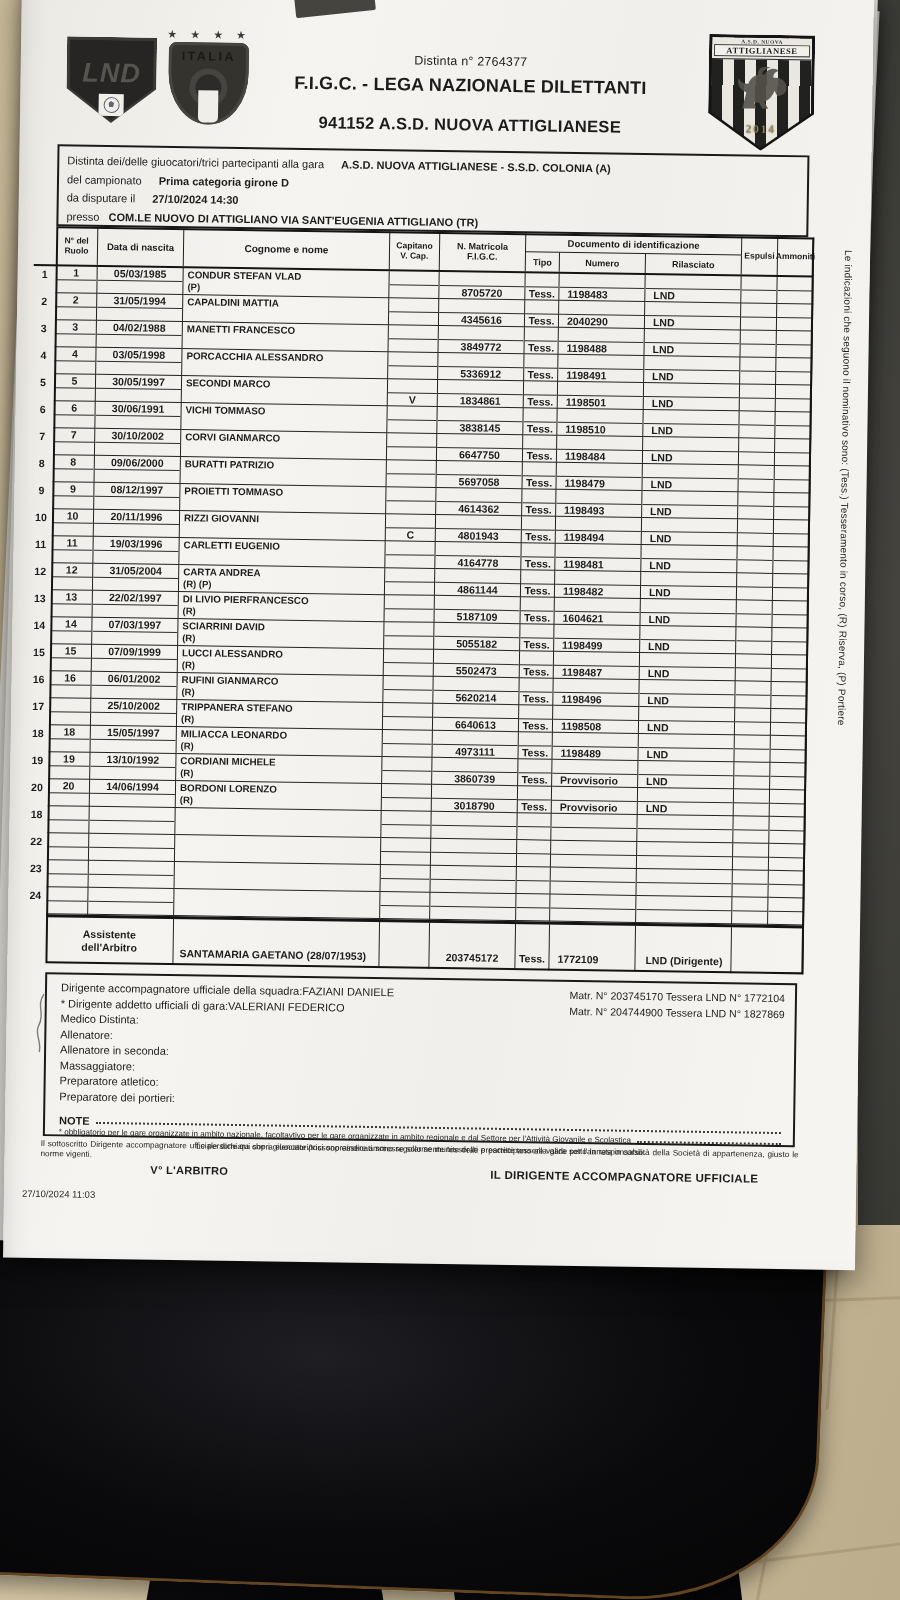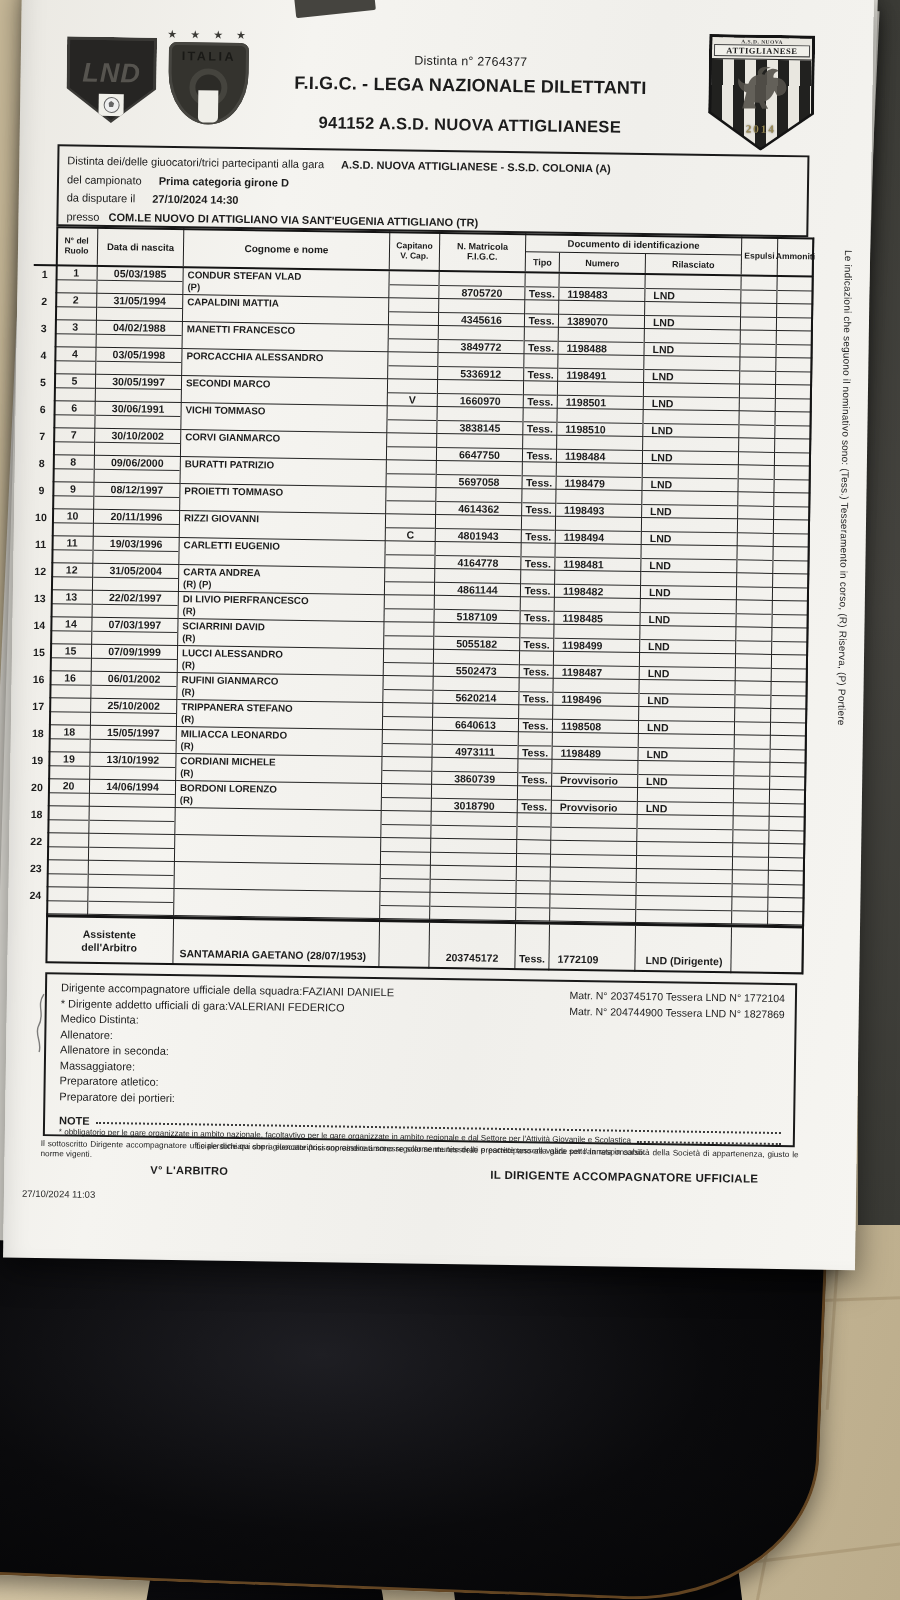--- a/index.html
+++ b/index.html
@@ -322,21 +322,21 @@
             <div class="c split">
               <div class="t"></div>
               <div class="b ctr">4345616</div>
             </div>
             <div class="c split">
               <div class="t"></div>
               <div class="b ctr">Tess.</div>
             </div>
             <div class="c split">
               <div class="t"></div>
-              <div class="b lft">1389070</div>
+              <div class="b lft">2040290</div>
             </div>
             <div class="c split">
               <div class="t"></div>
               <div class="b lft">LND</div>
             </div>
             <div class="c split">
               <div class="t"></div>
               <div class="b"></div>
             </div>
             <div class="c split">
@@ -443,21 +443,21 @@
             <div class="c nome">
               <div class="nm">SECONDI MARCO</div>
               <div class="tag"></div>
             </div>
             <div class="c split">
               <div class="t"></div>
               <div class="b ctr">V</div>
             </div>
             <div class="c split">
               <div class="t"></div>
-              <div class="b ctr">1660970</div>
+              <div class="b ctr">1834861</div>
             </div>
             <div class="c split">
               <div class="t"></div>
               <div class="b ctr">Tess.</div>
             </div>
             <div class="c split">
               <div class="t"></div>
               <div class="b lft">1198501</div>
             </div>
             <div class="c split">
@@ -795,21 +795,21 @@
             <div class="c split">
               <div class="t"></div>
               <div class="b ctr">5187109</div>
             </div>
             <div class="c split">
               <div class="t"></div>
               <div class="b ctr">Tess.</div>
             </div>
             <div class="c split">
               <div class="t"></div>
-              <div class="b lft">1198485</div>
+              <div class="b lft">1604621</div>
             </div>
             <div class="c split">
               <div class="t"></div>
               <div class="b lft">LND</div>
             </div>
             <div class="c split">
               <div class="t"></div>
               <div class="b"></div>
             </div>
             <div class="c split">

